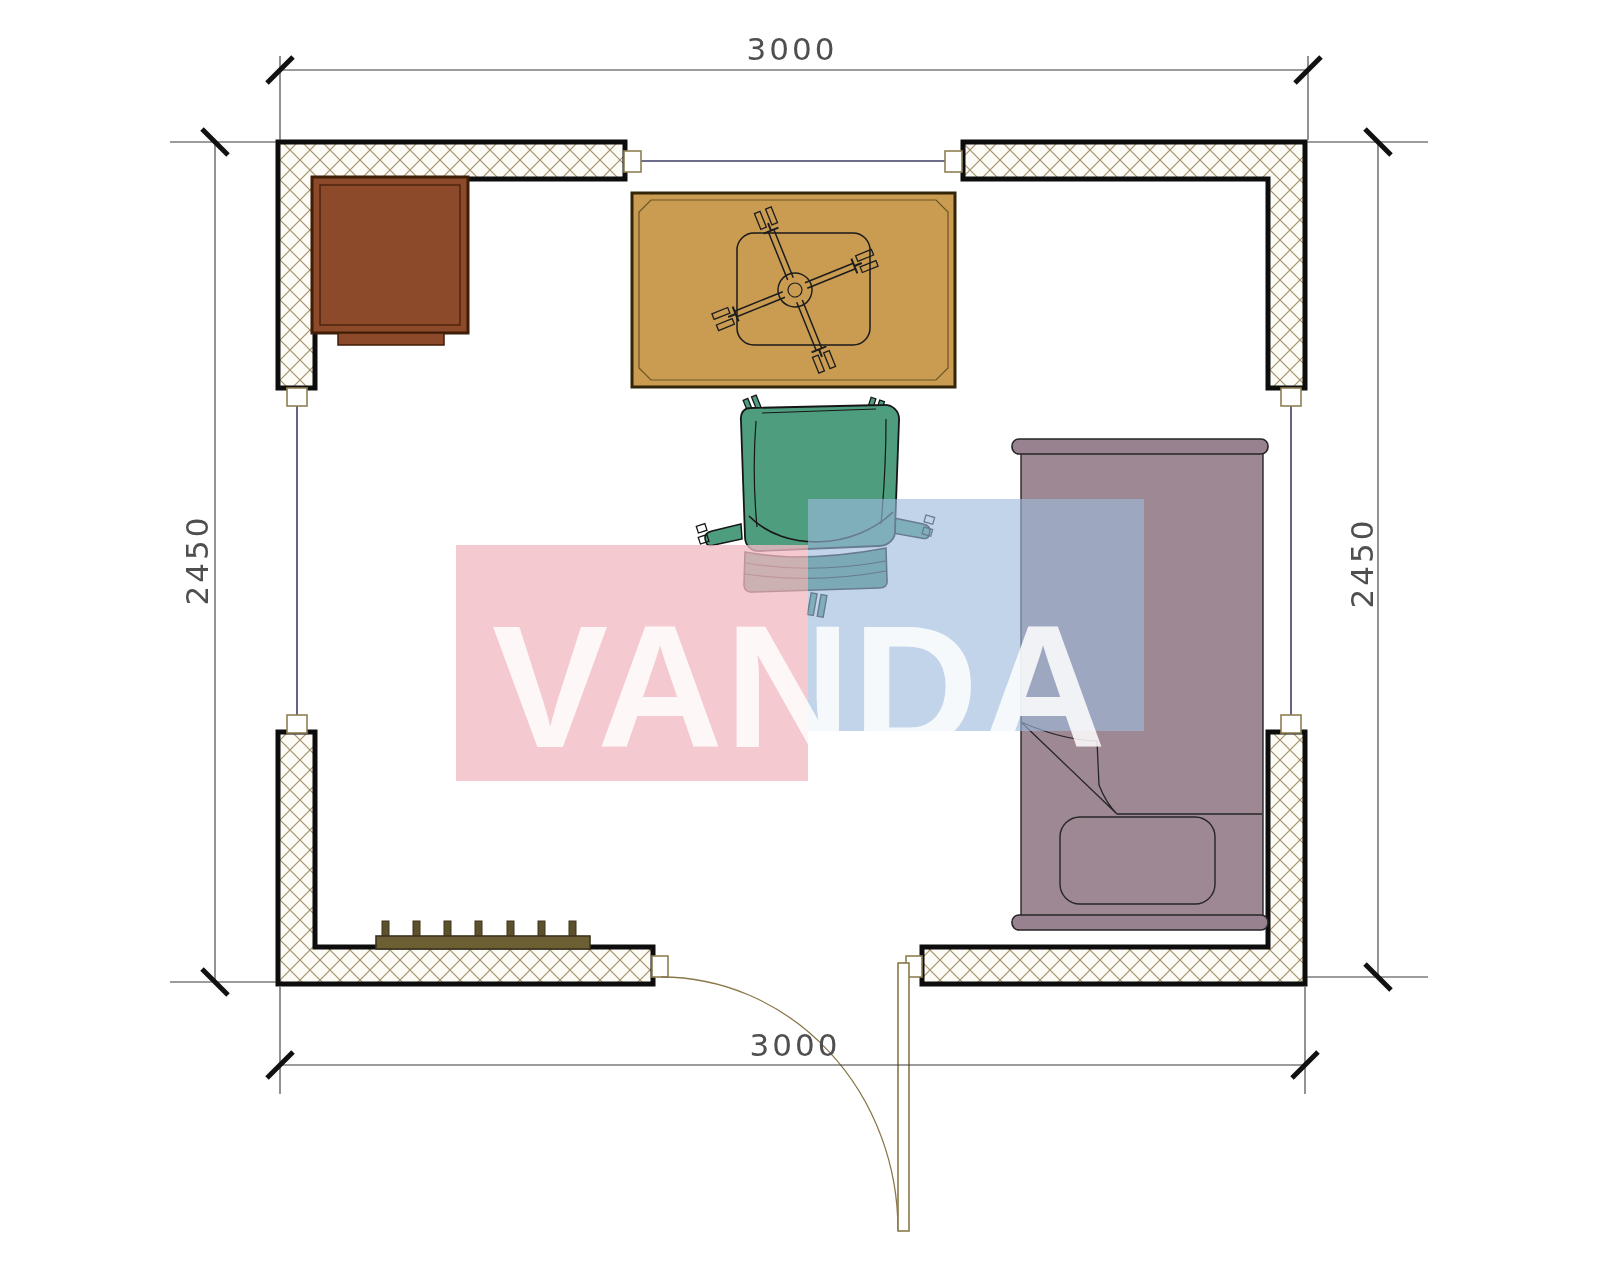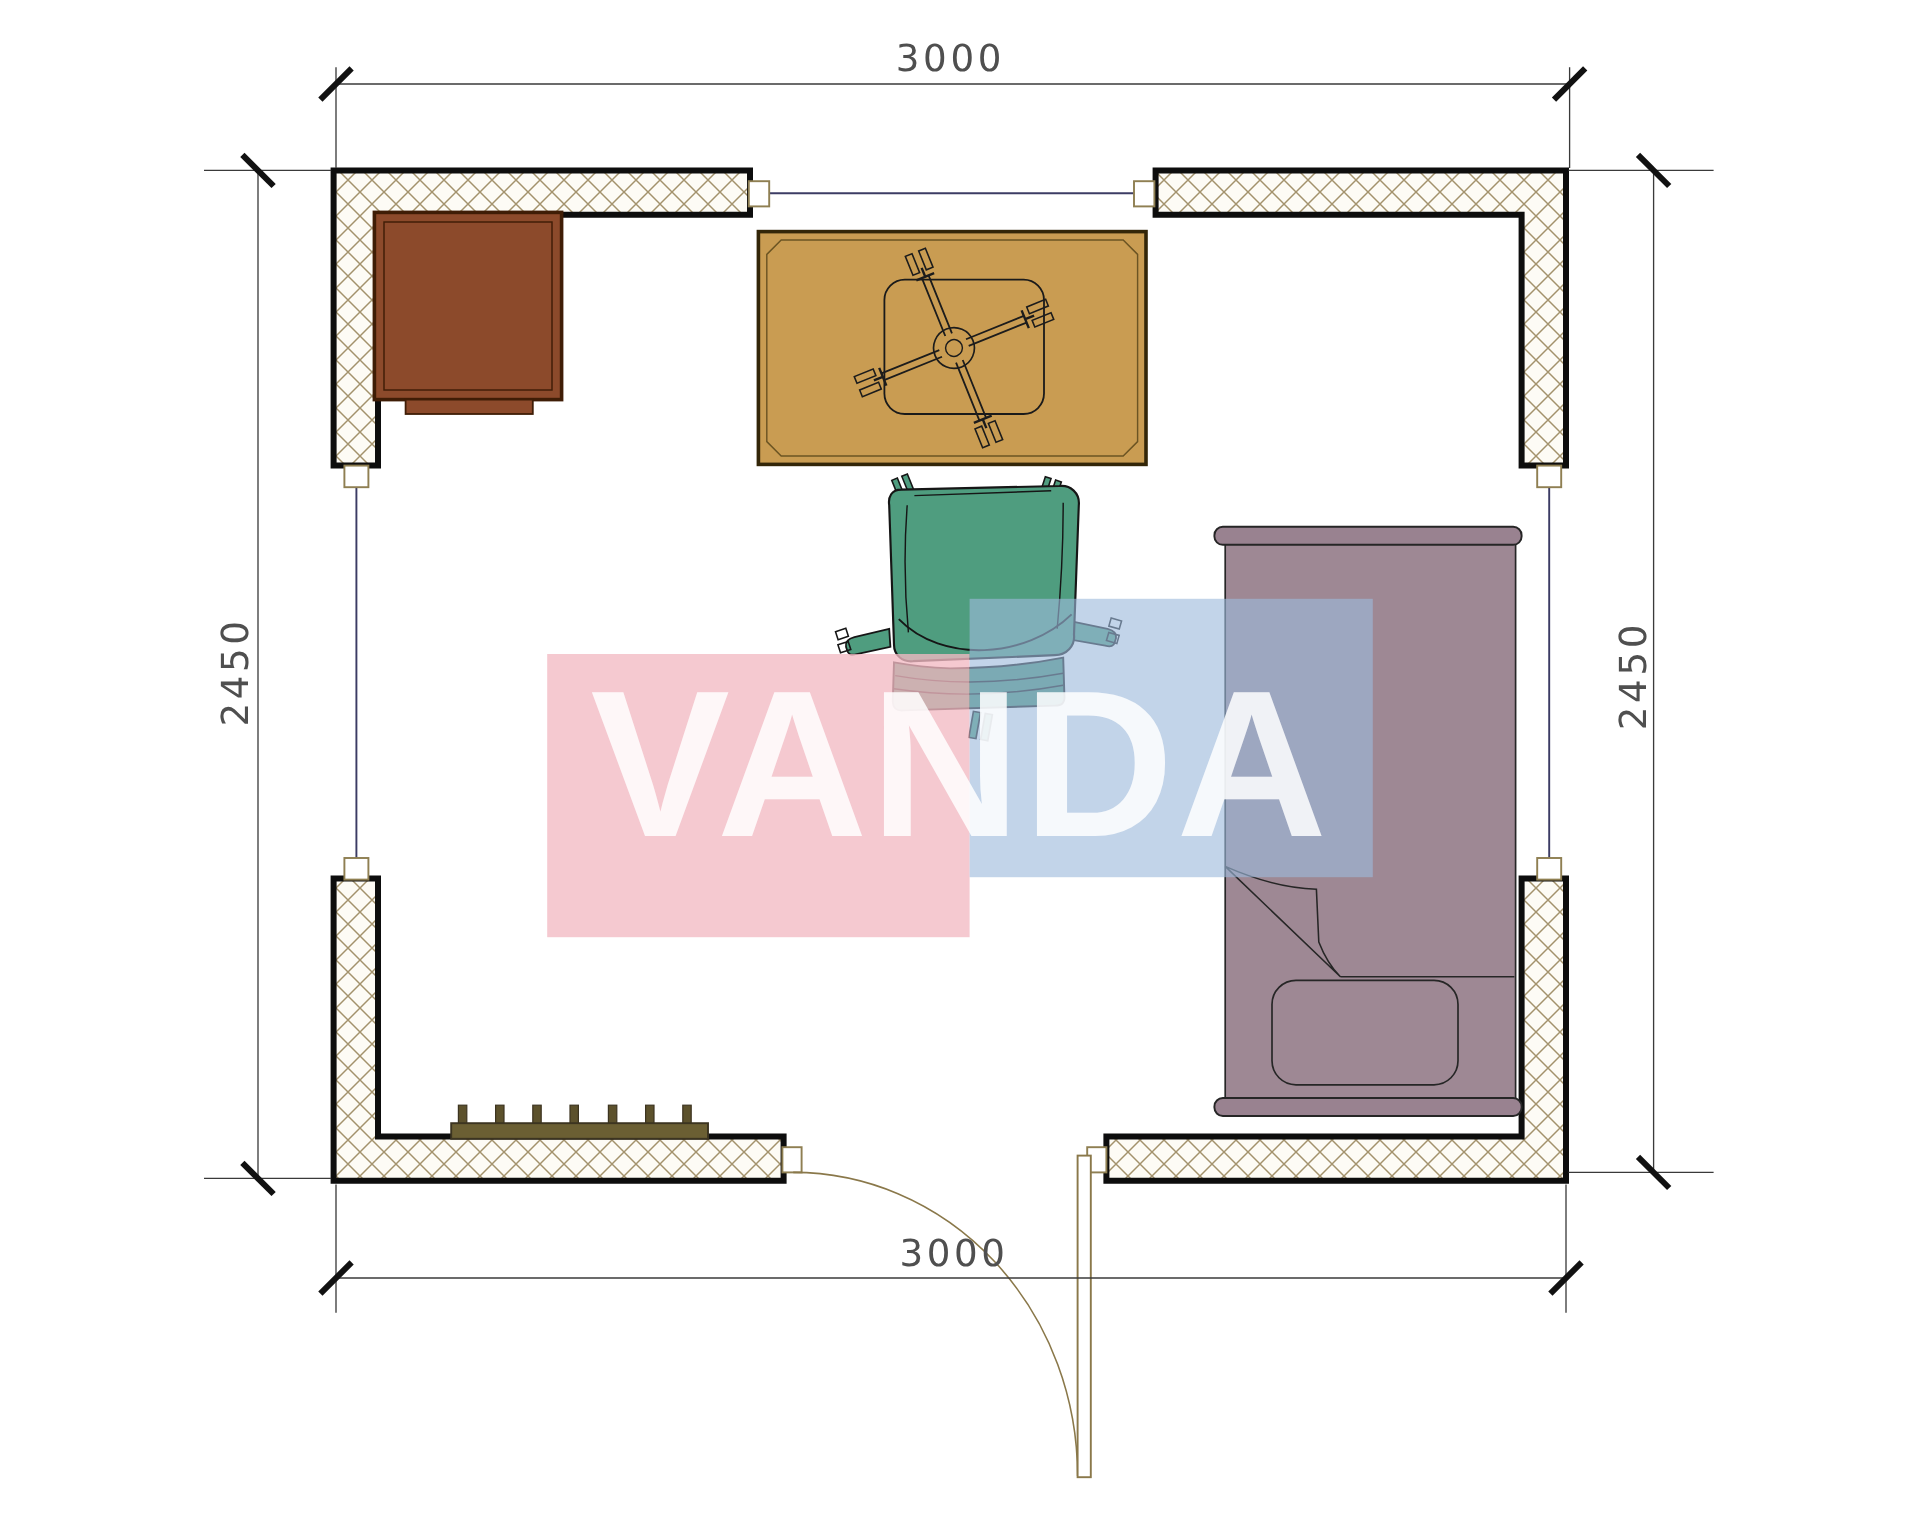--- a/index.html
+++ b/index.html
@@ -3,21 +3,21 @@
 <meta charset="utf-8">
 <style>
   html,body{margin:0;padding:0;background:#ffffff;}
   #canvas{position:relative;width:1449px;height:1280px;background:#ffffff;overflow:hidden;
           font-family:"Liberation Sans",sans-serif;}
   #plan-svg{position:absolute;left:0;top:0;}
   .dim-label{position:absolute;font-family:"DejaVu Sans",sans-serif;font-size:31px;
              letter-spacing:3px;color:#4f4f4f;text-align:center;width:200px;line-height:34px;}
   .dim-label.vert{transform:rotate(-90deg);}
   .wm-block{position:absolute;}
-  .wm-text{position:absolute;left:440px;top:550px;width:720px;text-align:center;
+  .wm-text{position:absolute;left:440px;top:600px;width:720px;text-align:center;
            font-family:"Liberation Sans",sans-serif;font-weight:700;font-size:174px;
            line-height:1;letter-spacing:2px;user-select:none;}
 </style>
 </head>
 <body>
 
 <div id="canvas">
 
   <svg id="plan-svg" width="1600" height="1280" viewBox="0 0 1600 1280">
     <defs>

